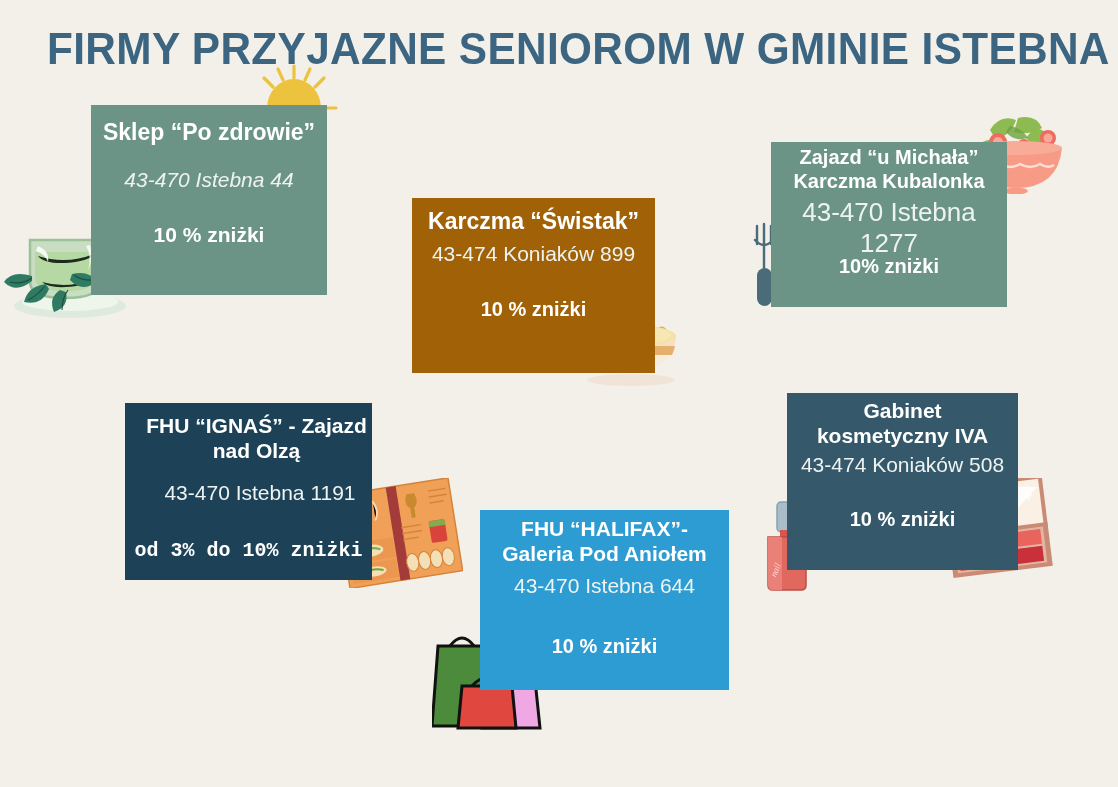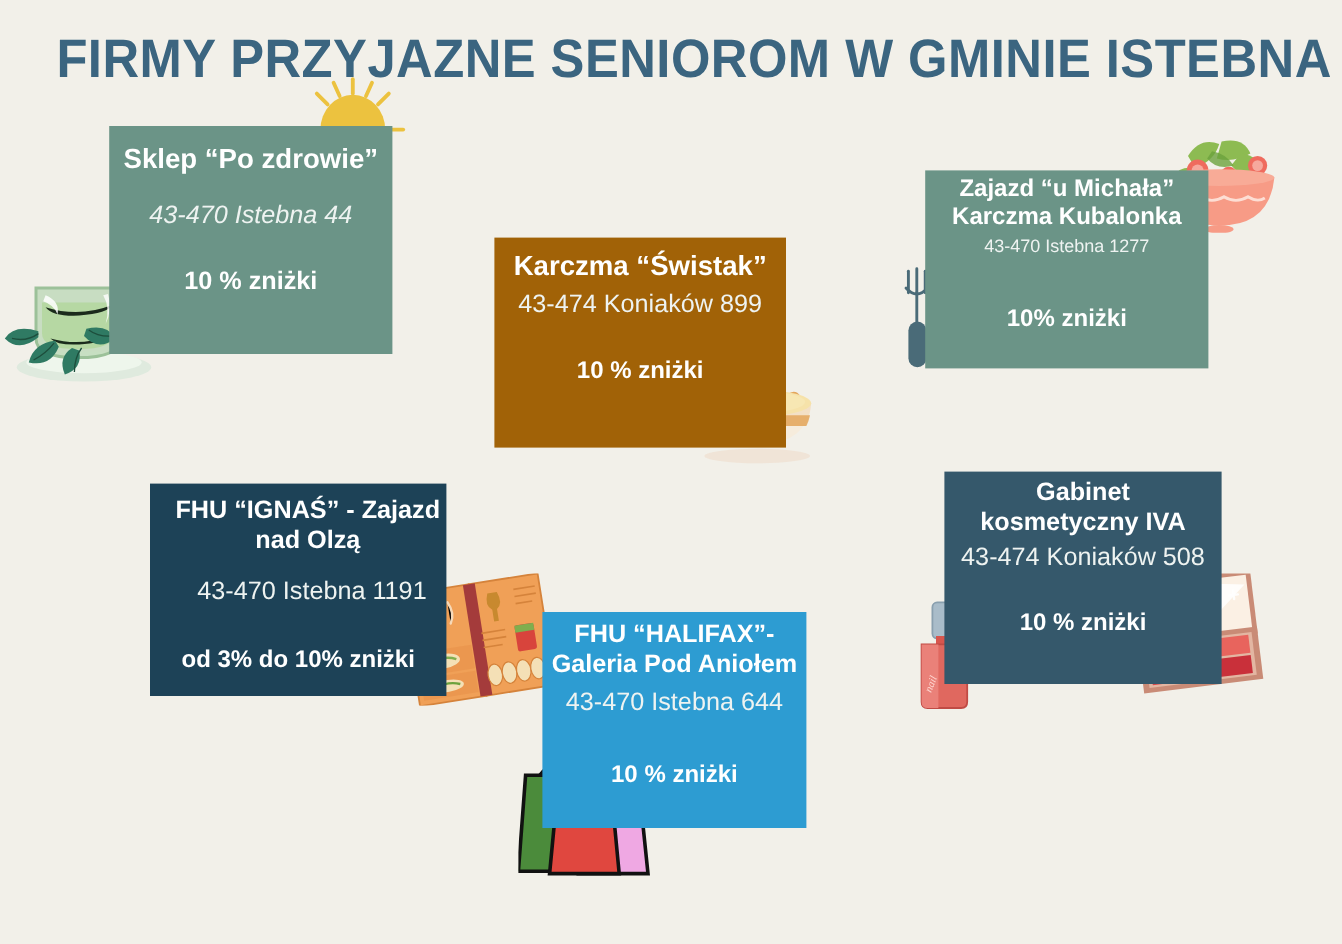--- a/index.html
+++ b/index.html
@@ -50,39 +50,39 @@
     color:#ffffff;
     text-align:center;
     position:absolute;left:0;right:0;
   }
 
   
   #card-sklep     {left:55px;  top:105px; width:236px; height:190px; background:#6b9487;}
   #card-swistak   {left:412px; top:198px; width:243px; height:175px; background:#1d4257;}
   #card-michal    {left:771px; top:142px; width:236px; height:165px; background:#6b9487;}
   #card-ignas     {left:125px; top:403px; width:247px; height:177px; background:#1d4257;}
-  #card-halifax   {left:452px; top:510px; width:220px; height:180px; background:#2d9cd2;}
+  #card-halifax   {left:480px; top:510px; width:249px; height:180px; background:#2d9cd2;}
   #card-gabinet   {left:787px; top:393px; width:231px; height:177px; background:#35586b;}
 
   
   #card-sklep   .cname{top:14px;  font-size:23px;}
   #card-sklep   .caddr{top:62px;  font-size:21px;font-style:italic;}
   #card-sklep   .cdisc{top:118px; font-size:21px;}
 
   #card-swistak .cname{top:10px;  font-size:23px;}
   #card-swistak .caddr{top:43px;  font-size:21px;}
   #card-swistak .cdisc{top:100px; font-size:20px;}
 
   #card-michal  .cname{top:4px;   font-size:20px;}
-  #card-michal  .caddr{top:55px;  font-size:15px;}
+  #card-michal  .caddr{top:55px;  font-size:26px;}
   #card-michal  .cdisc{top:113px; font-size:20px;}
 
   #card-ignas   .cname{top:11px;  font-size:21px;padding-left:16px;}
   #card-ignas   .caddr{top:77px;  font-size:21px;margin-left:23px;}
-  #card-ignas   .cdisc{top:136px; font-size:20px;}
+  #card-ignas   .cdisc{top:136px; font-size:20px;font-family:Liberation Mono, monospace;}
 
   #card-halifax .cname{top:7px;   font-size:21px;}
   #card-halifax .caddr{top:63px;  font-size:21px;}
   #card-halifax .cdisc{top:125px; font-size:20px;}
 
   #card-gabinet .cname{top:6px;   font-size:21px;}
   #card-gabinet .caddr{top:59px;  font-size:21px;}
   #card-gabinet .cdisc{top:115px; font-size:20px;}
 
   

